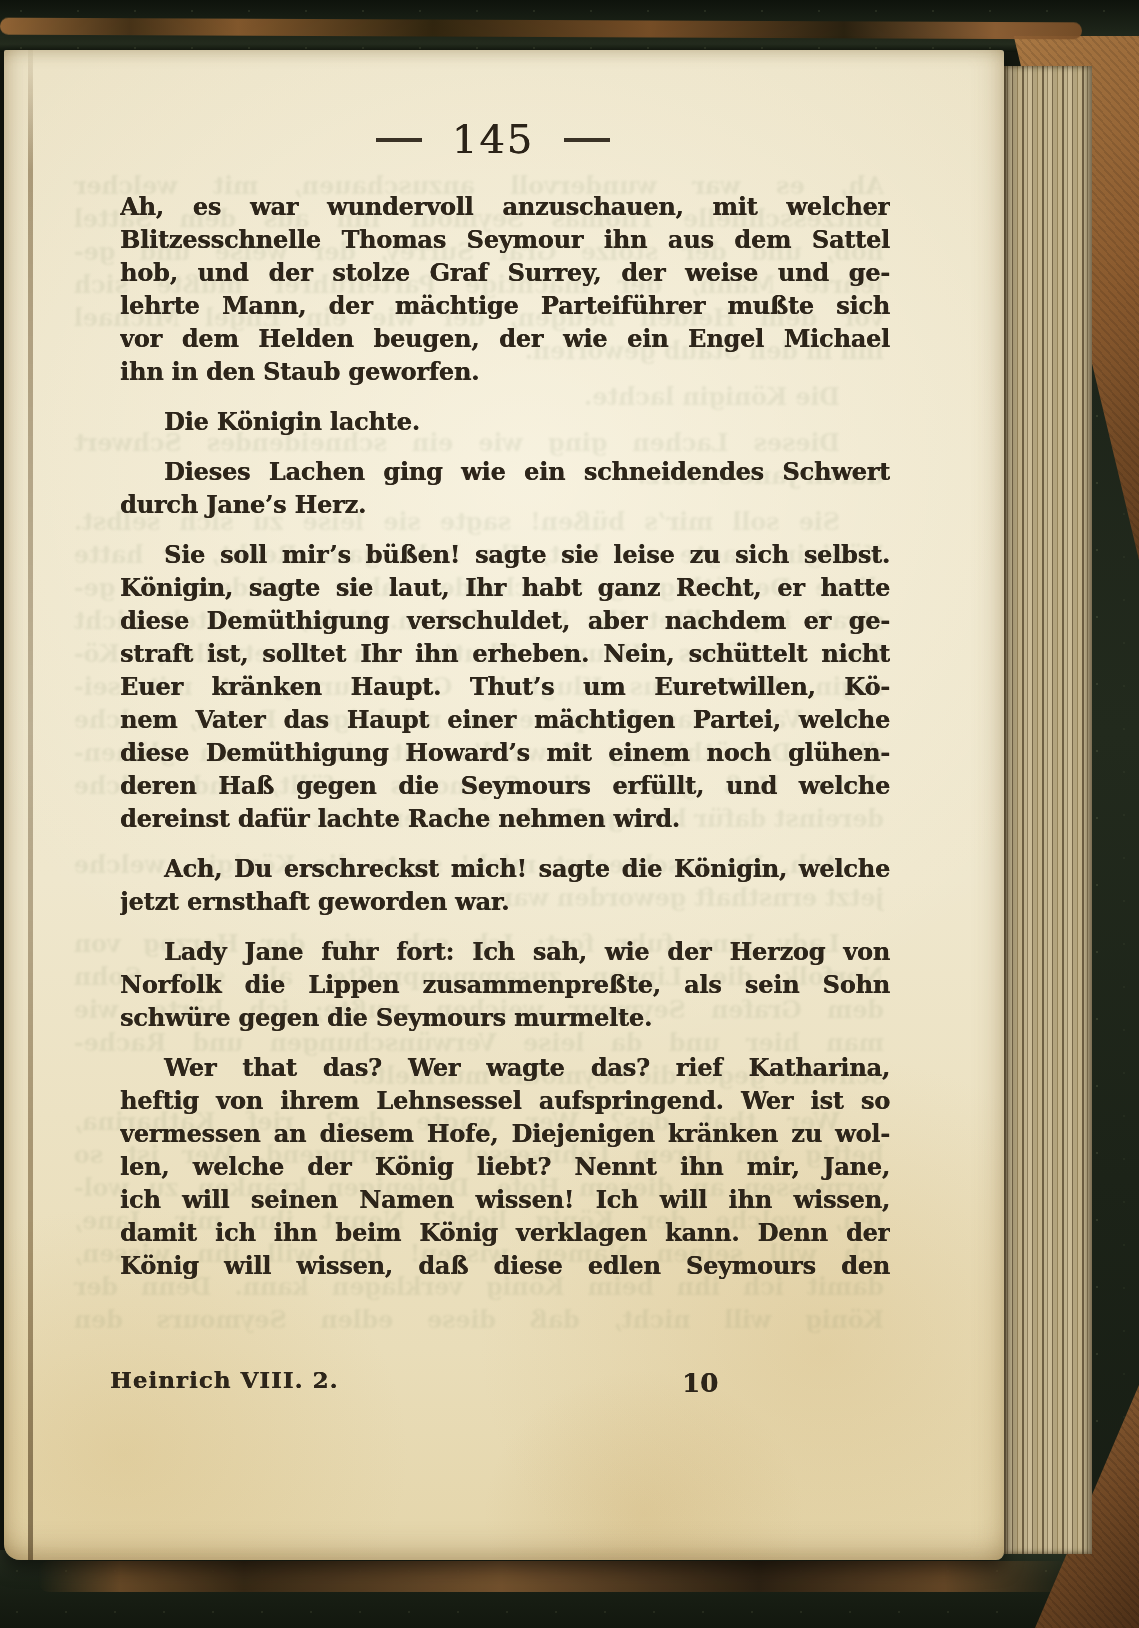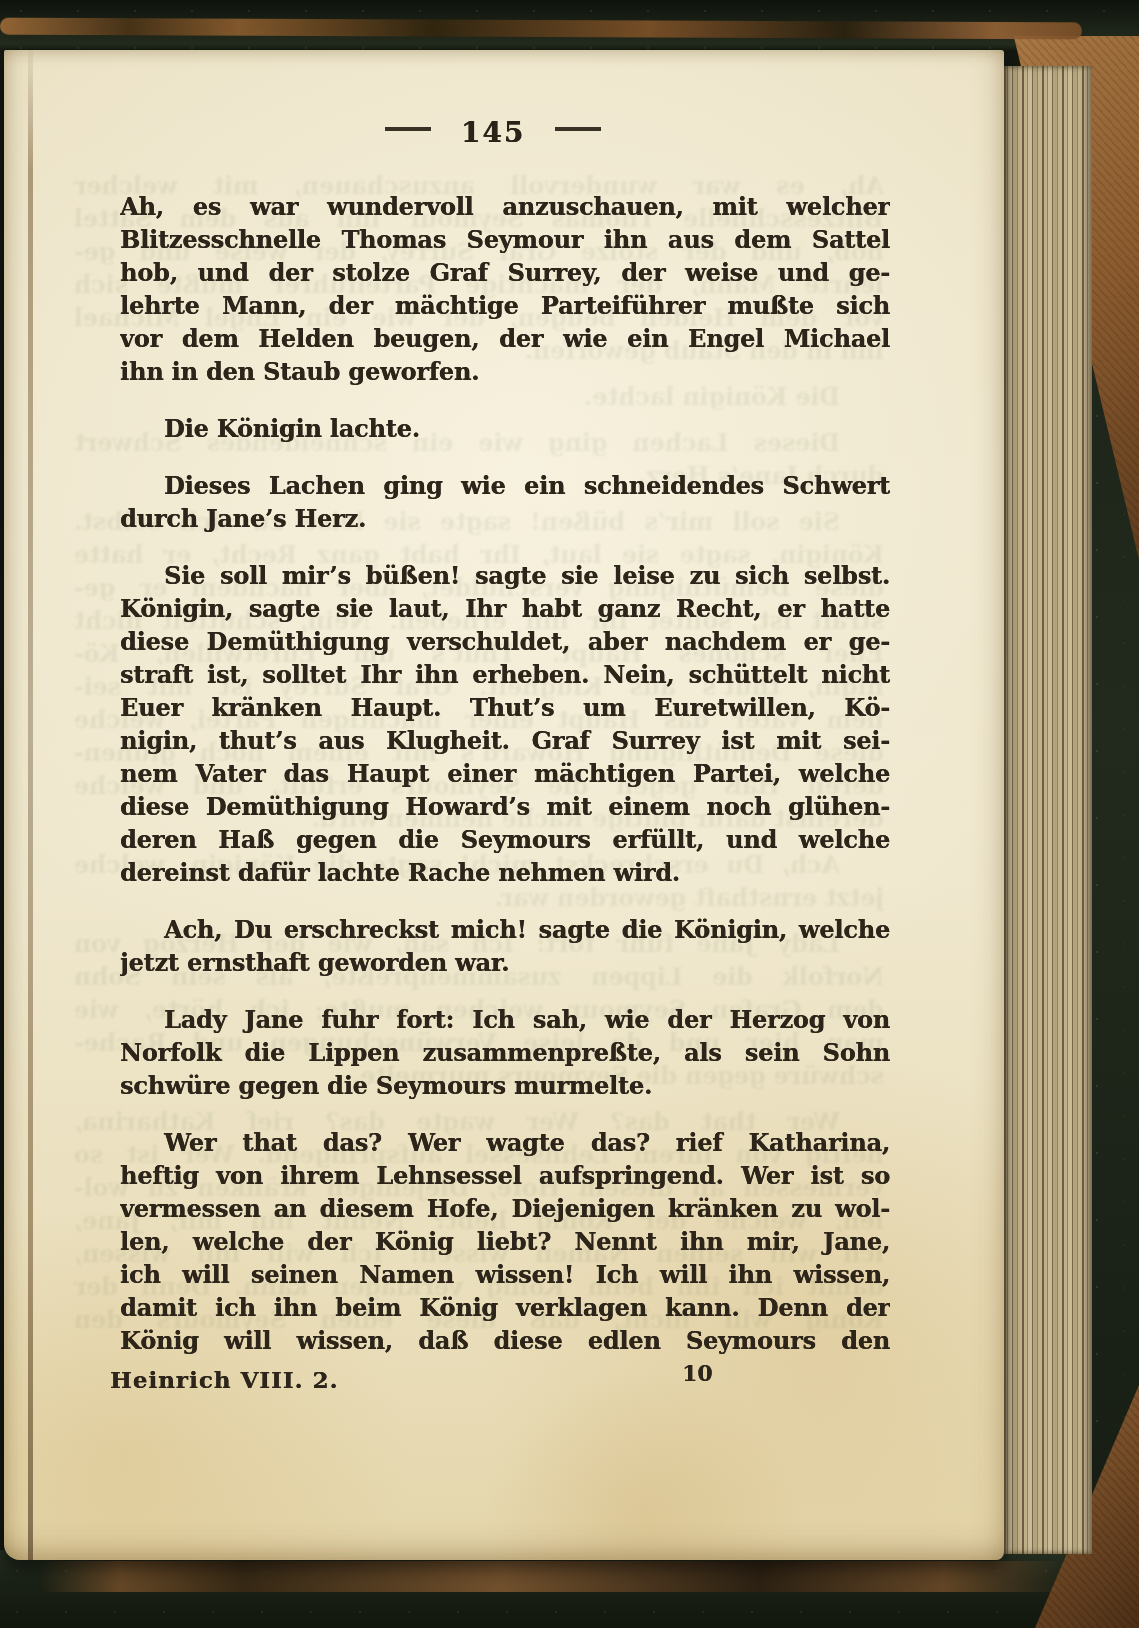--- a/index.html
+++ b/index.html
@@ -85,47 +85,47 @@
     position:absolute;left:24px;top:0;width:5px;height:100%;z-index:7;
     background:linear-gradient(180deg, rgba(105,80,40,.05), rgba(105,80,40,.5) 8%, rgba(90,68,34,.35) 45%, rgba(105,80,40,.55) 80%, rgba(70,52,26,.6));
     filter:blur(.7px);
   }
   
   .header{
     position:absolute;left:104px;top:66px;width:770px;z-index:9;
     text-align:center;color:#2b2318;
   }
   .pagenum{
-    font-size:28px;font-weight:bold;letter-spacing:2px;
+    font-size:40px;font-weight:normal;letter-spacing:2px;
     text-shadow:.4px 0 0 currentColor;
   }
   .hdash{
     display:inline-block;width:46px;height:4px;background:#3a3226;
     box-shadow:0 4px 0 -2px rgba(88,74,52,.6);
     vertical-align:11px;margin:0 30px;
   }
   .textblock{
     position:absolute;left:116px;top:140px;width:770px;z-index:9;
     font-size:24px;line-height:33px;font-weight:bold;
     color:#2d251a;letter-spacing:-.2px;
     text-shadow:.3px 0 0 currentColor;
   }
-  .para + .para{margin-top:24px;}
+  .para + .para{margin-top:17px;}
   .line{
     height:33px;overflow:hidden;
     text-align:justify;text-align-last:justify;
   }
   .lastline{text-align-last:left;}
   .indent .line:first-child{text-indent:44px;}
   .footer{
     position:absolute;left:104px;top:1308px;width:770px;height:36px;z-index:9;
     color:#2d251a;font-weight:bold;
   }
   .sig{position:absolute;left:2px;top:8px;font-size:23px;letter-spacing:1px;text-shadow:.3px 0 0 currentColor;}
-  .sheetnum{position:absolute;left:574px;top:2px;font-size:22px;text-shadow:.3px 0 0 currentColor;}
+  .sheetnum{position:absolute;left:574px;top:10px;font-size:26px;text-shadow:.3px 0 0 currentColor;}
   
   .ghost{
     position:absolute;left:70px;top:118px;width:810px;z-index:8;
     transform:scaleX(-1);
     font-size:24px;line-height:35px;font-weight:bold;letter-spacing:-.2px;
     color:#63754f;opacity:.10;filter:blur(1.1px);
   }
   .ghost .para + .para{margin-top:13px;}
 </style>
 </head>
@@ -212,21 +212,20 @@
       <div class="para indent">
         <div class="line">Dieses Lachen ging wie ein schneidendes Schwert</div>
         <div class="line lastline">durch Jane’s Herz.</div>
       </div>
       <div class="para indent">
         <div class="line">Sie soll mir’s büßen! sagte sie leise zu sich selbst.</div>
         <div class="line">Königin, sagte sie laut, Ihr habt ganz Recht, er hatte</div>
         <div class="line">diese Demüthigung verschuldet, aber nachdem er ge-</div>
         <div class="line">straft ist, solltet Ihr ihn erheben. Nein, schüttelt nicht</div>
         <div class="line">Euer kränken Haupt. Thut’s um Euretwillen, Kö-</div>
-        <div class="line">nigin, thut’s aus Klugheit. Graf Surrey ist mit sei-</div>
         <div class="line">nem Vater das Haupt einer mächtigen Partei, welche</div>
         <div class="line">diese Demüthigung Howard’s mit einem noch glühen-</div>
         <div class="line">deren Haß gegen die Seymours erfüllt, und welche</div>
         <div class="line lastline">dereinst dafür lachte Rache nehmen wird.</div>
       </div>
       <div class="para indent">
         <div class="line">Ach, Du erschreckst mich! sagte die Königin, welche</div>
         <div class="line lastline">jetzt ernsthaft geworden war.</div>
       </div>
       <div class="para indent">

